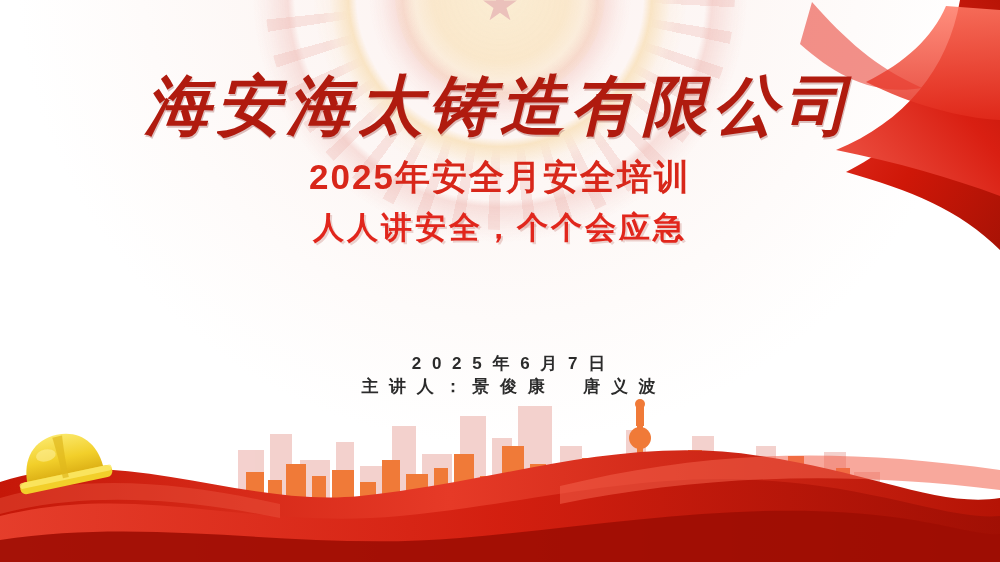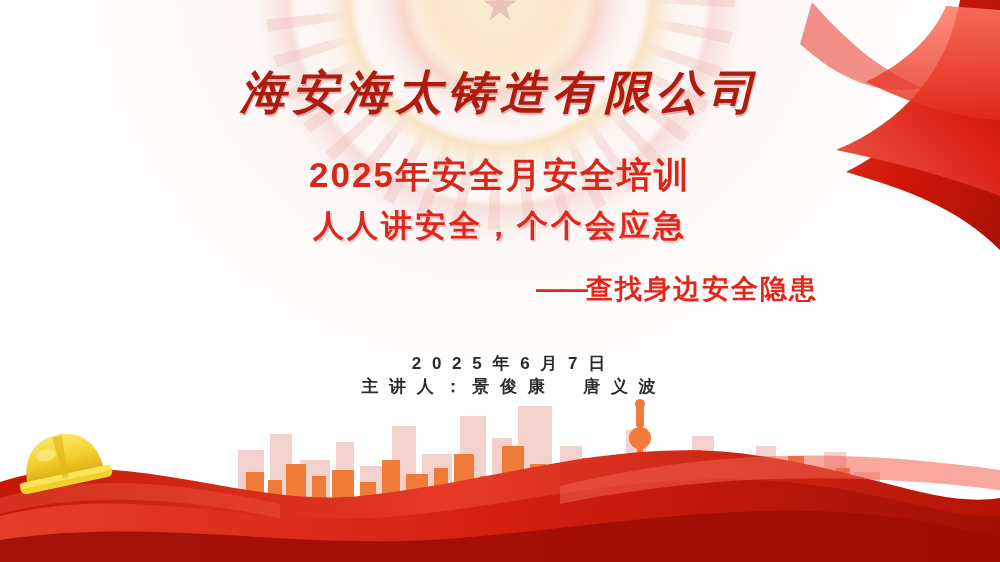--- a/index.html
+++ b/index.html
@@ -43,25 +43,25 @@
 
   
   .ribbon-tr{position:absolute;right:0;top:0;width:340px;height:250px;overflow:hidden;}
   .ribbon-tr svg{display:block;}
 
   
   .headlines{position:absolute;left:0;top:62px;width:1000px;text-align:center;}
   .company{
     font-family:"Liberation Serif","DejaVu Serif",serif;
     font-weight:bold;font-style:italic;
-    font-size:46px;letter-spacing:6px;color:#b01b0f;
+    font-size:65px;letter-spacing:6px;color:#b01b0f;
     text-shadow:1px 2px 0 rgba(120,12,6,.25);
   }
   .subtitle{
-    margin-top:28px;font-weight:bold;font-size:35px;letter-spacing:2px;
+    margin-top:4px;font-weight:bold;font-size:35px;letter-spacing:2px;
     color:#d8271a;
   }
   .slogan{
     margin-top:6px;font-weight:bold;font-size:31px;letter-spacing:3px;
     color:#e1261c;
     text-shadow:2px 2px 0 rgba(150,20,10,.18);
   }
   .tagline{
     margin-top:24px;padding-right:182px;text-align:right;
     font-weight:bold;font-size:27px;letter-spacing:2px;color:#e1261c;
@@ -123,23 +123,20 @@
       <path d="M340,0 L340,196 C292,178 236,162 176,150 C244,122 288,70 300,0 Z" fill="url(#rg2)"></path>
       <path d="M340,10 L340,120 C300,118 250,104 206,82 C246,62 272,38 286,6 Z" fill="url(#rg3)" opacity="0.85"></path>
       <path d="M152,2 C186,40 214,66 262,88 C214,96 176,76 140,44 Z" fill="#e8372a" opacity="0.55"></path>
     </svg>
   </div>
 
   <div class="headlines">
     <div class="company" data-bind="slide.company_name">海安海太铸造有限公司</div>
     <div class="subtitle" data-bind="slide.subtitle">2025年安全月安全培训</div>
     <div class="slogan" data-bind="slide.slogan">人人讲安全，个个会应急</div>
-    <div class="tagline">
-      <span class="dash" data-bind="slide.tagline_dash">——</span><span data-bind="slide.tagline_text">查找身边安全隐患</span>
-    </div>
   </div>
 
   <div class="meta">
     <div class="date" data-bind="slide.date">2 0 2 5 年 6 月 7 日</div>
     <div class="speakers" data-bind="slide.speakers">主 讲 人 ： 景 俊 康 　 唐 义 波</div>
   </div>
 
   <div class="skyline">
     <svg width="1000" height="130" viewBox="0 0 1000 130" preserveAspectRatio="none">
       <g fill="#f3cfcb" opacity="0.95">

